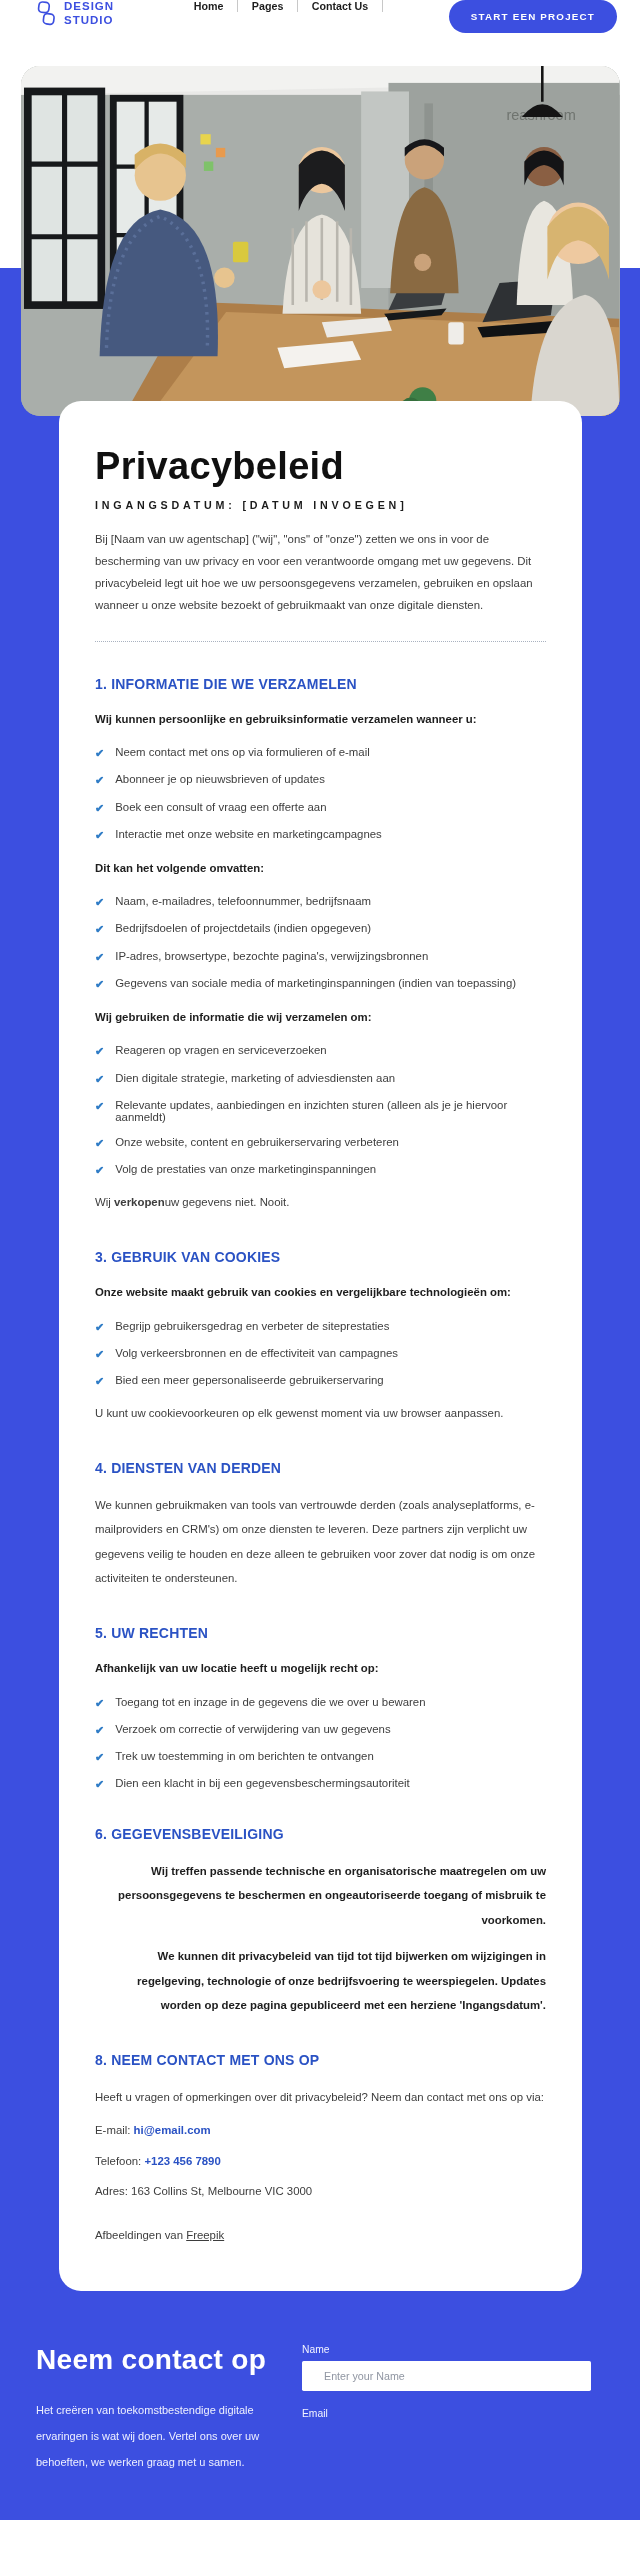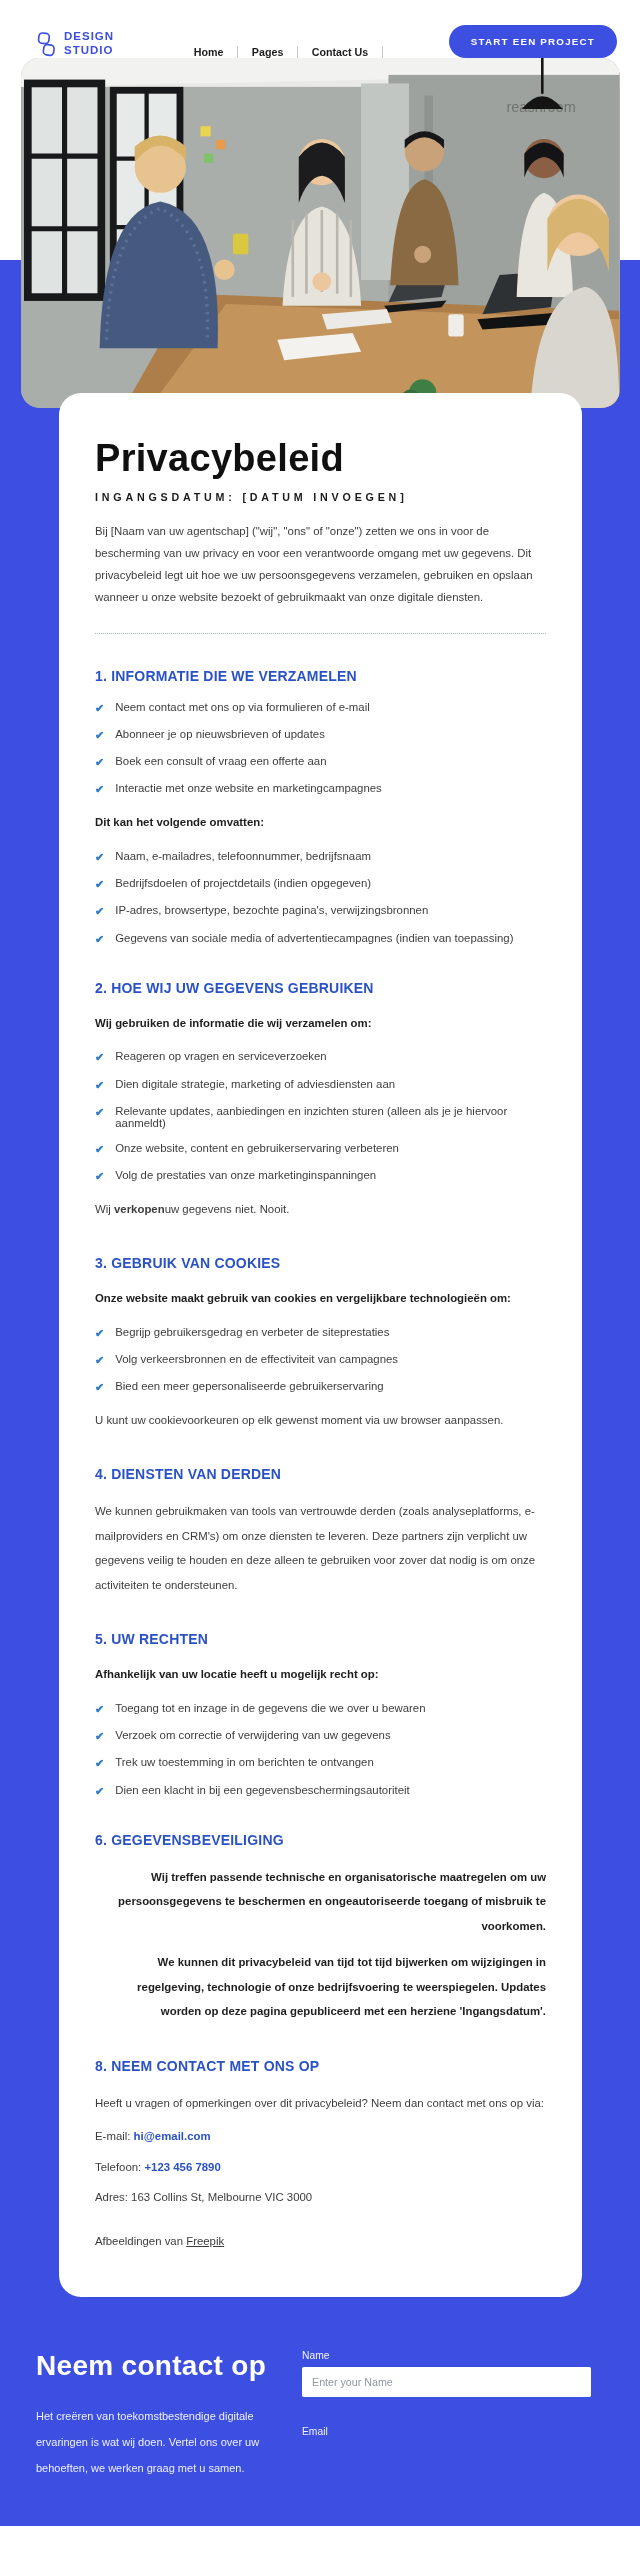--- a/index.html
+++ b/index.html
@@ -6,22 +6,22 @@
   body {
     width: 641px;
     font-family: "Liberation Sans", sans-serif;
     background: #ffffff;
     color: #222;
   }
   .page { width: 641px; position: relative; overflow: hidden; }
 
   
   .header {
-    height: 58px; background: #fff;
-    display: flex; align-items: flex-end; justify-content: space-between;
+    height: 66px; background: #fff;
+    display: flex; align-items: flex-start; justify-content: space-between;
     padding: 0 24px 0 36px;
   }
   .logo { display: flex; align-items: center; gap: 6px; color: #3c4fe0; }
   .logo svg { width: 22px; height: 27px; }
   .logo-text { font-size: 11.5px; font-weight: 700; letter-spacing: 1px; line-height: 1.2; }
   .nav { display: flex; align-items: center; }
   .nav a {
     font-size: 10.7px; font-weight: 700; color: #1d1d1d; text-decoration: none;
     padding: 0 13.7px; border-right: 0.9px solid #c8c8c8; line-height: 12px;
   }
@@ -65,21 +65,21 @@
   .credit { font-size: 11.4px; color: #3d3d3d; margin-top: 29px; }
   .credit a { color: #3d3d3d; font-weight: 400; text-decoration: underline; }
 
   
   .contact-sec { background: #3c4fe0; display: flex; gap: 34px; padding: 53px 50px 44px 36px; color: #fff; }
   .contact-left { width: 232px; flex: none; }
   .contact-left h2 { font-size: 28px; font-weight: 800; letter-spacing: 0.3px; }
   .contact-desc { margin-top: 22px; font-size: 11px; line-height: 2.35; color: #eef0ff; }
   .form { flex: 1; }
   .form label { display: block; font-size: 10.3px; color: #f2f3ff; margin: 0 0 6px; }
-  .form .field { width: 100%; height: 30px; border: none; border-radius: 1.7px; background: #fff; padding: 0 10px; font-family: inherit; font-size: 10.7px; color: #333; margin-bottom: 29px; }
+  .form .field { width: 100%; height: 30px; border: none; border-radius: 1.7px; background: #fff; padding: 0 22px; font-family: inherit; font-size: 10.7px; color: #333; margin-bottom: 17px; }
   .form .field::placeholder, .form textarea::placeholder { color: #9096a2; }
 </style>
 </head>
 <body>
 
 <div class="page">
 
   <div class="header">
     <div class="logo">
       <svg viewBox="0 0 32 38" fill="none" stroke="currentColor" stroke-width="2.4">
@@ -178,20 +178,21 @@
   </div>
 
   <div class="blue-main">
     <div class="card">
       <h1>Privacybeleid</h1>
       <div class="eff-date">INGANGSDATUM: [DATUM INVOEGEN]</div>
       <p class="intro">Bij [Naam van uw agentschap] ("wij", "ons" of "onze") zetten we ons in voor de bescherming van uw privacy en voor een verantwoorde omgang met uw gegevens. Dit privacybeleid legt uit hoe we uw persoonsgegevens verzamelen, gebruiken en opslaan wanneer u onze website bezoekt of gebruikmaakt van onze digitale diensten.</p>
       <hr class="dotted-div">
 
       <h2 class="sec-h">1. INFORMATIE DIE WE VERZAMELEN</h2>
+      <p class="lead">Wij kunnen persoonlijke en gebruiksinformatie verzamelen wanneer u:</p>
       <div class="clist">
 
       <div class="li">
             <span class="check">✔</span>
             <span>Neem contact met ons op via formulieren of e-mail</span>
           </div>
           <div class="li">
             <span class="check">✔</span>
             <span>Abonneer je op nieuwsbrieven of updates</span>
           </div>
@@ -214,25 +215,24 @@
           <div class="li">
             <span class="check">✔</span>
             <span>Bedrijfsdoelen of projectdetails (indien opgegeven)</span>
           </div>
           <div class="li">
             <span class="check">✔</span>
             <span>IP-adres, browsertype, bezochte pagina's, verwijzingsbronnen</span>
           </div>
           <div class="li">
             <span class="check">✔</span>
-            <span>Gegevens van sociale media of advertentiecampagnes (indien van toepassing)</span>
-          </div>
-        </div>
-
-      <h2 class="sec-h">2. HOE WIJ UW GEGEVENS GEBRUIKEN</h2>
+            <span>Gegevens van sociale media of marketinginspanningen (indien van toepassing)</span>
+          </div>
+        </div>
+
       <p class="lead">Wij gebruiken de informatie die wij verzamelen om:</p>
       <div class="clist">
 
       <div class="li">
             <span class="check">✔</span>
             <span>Reageren op vragen en serviceverzoeken</span>
           </div>
           <div class="li">
             <span class="check">✔</span>
             <span>Dien digitale strategie, marketing of adviesdiensten aan</span>

